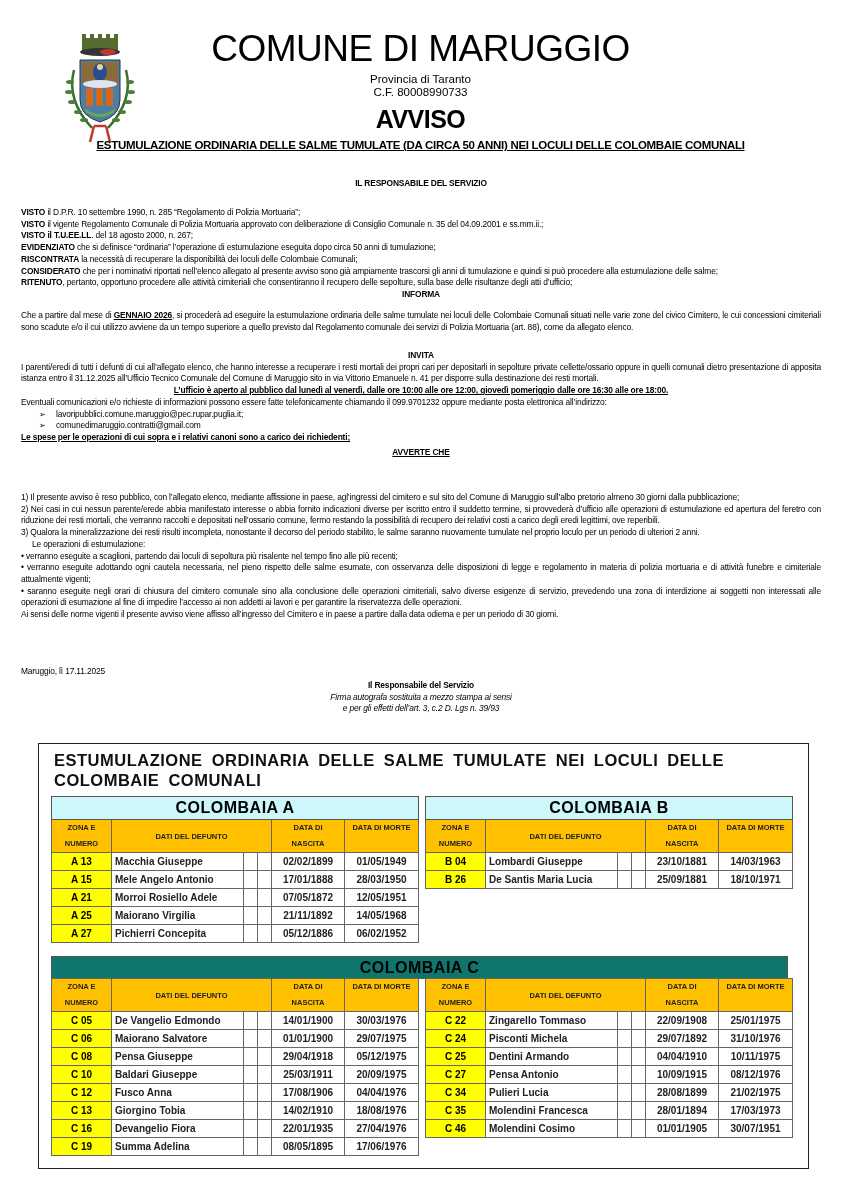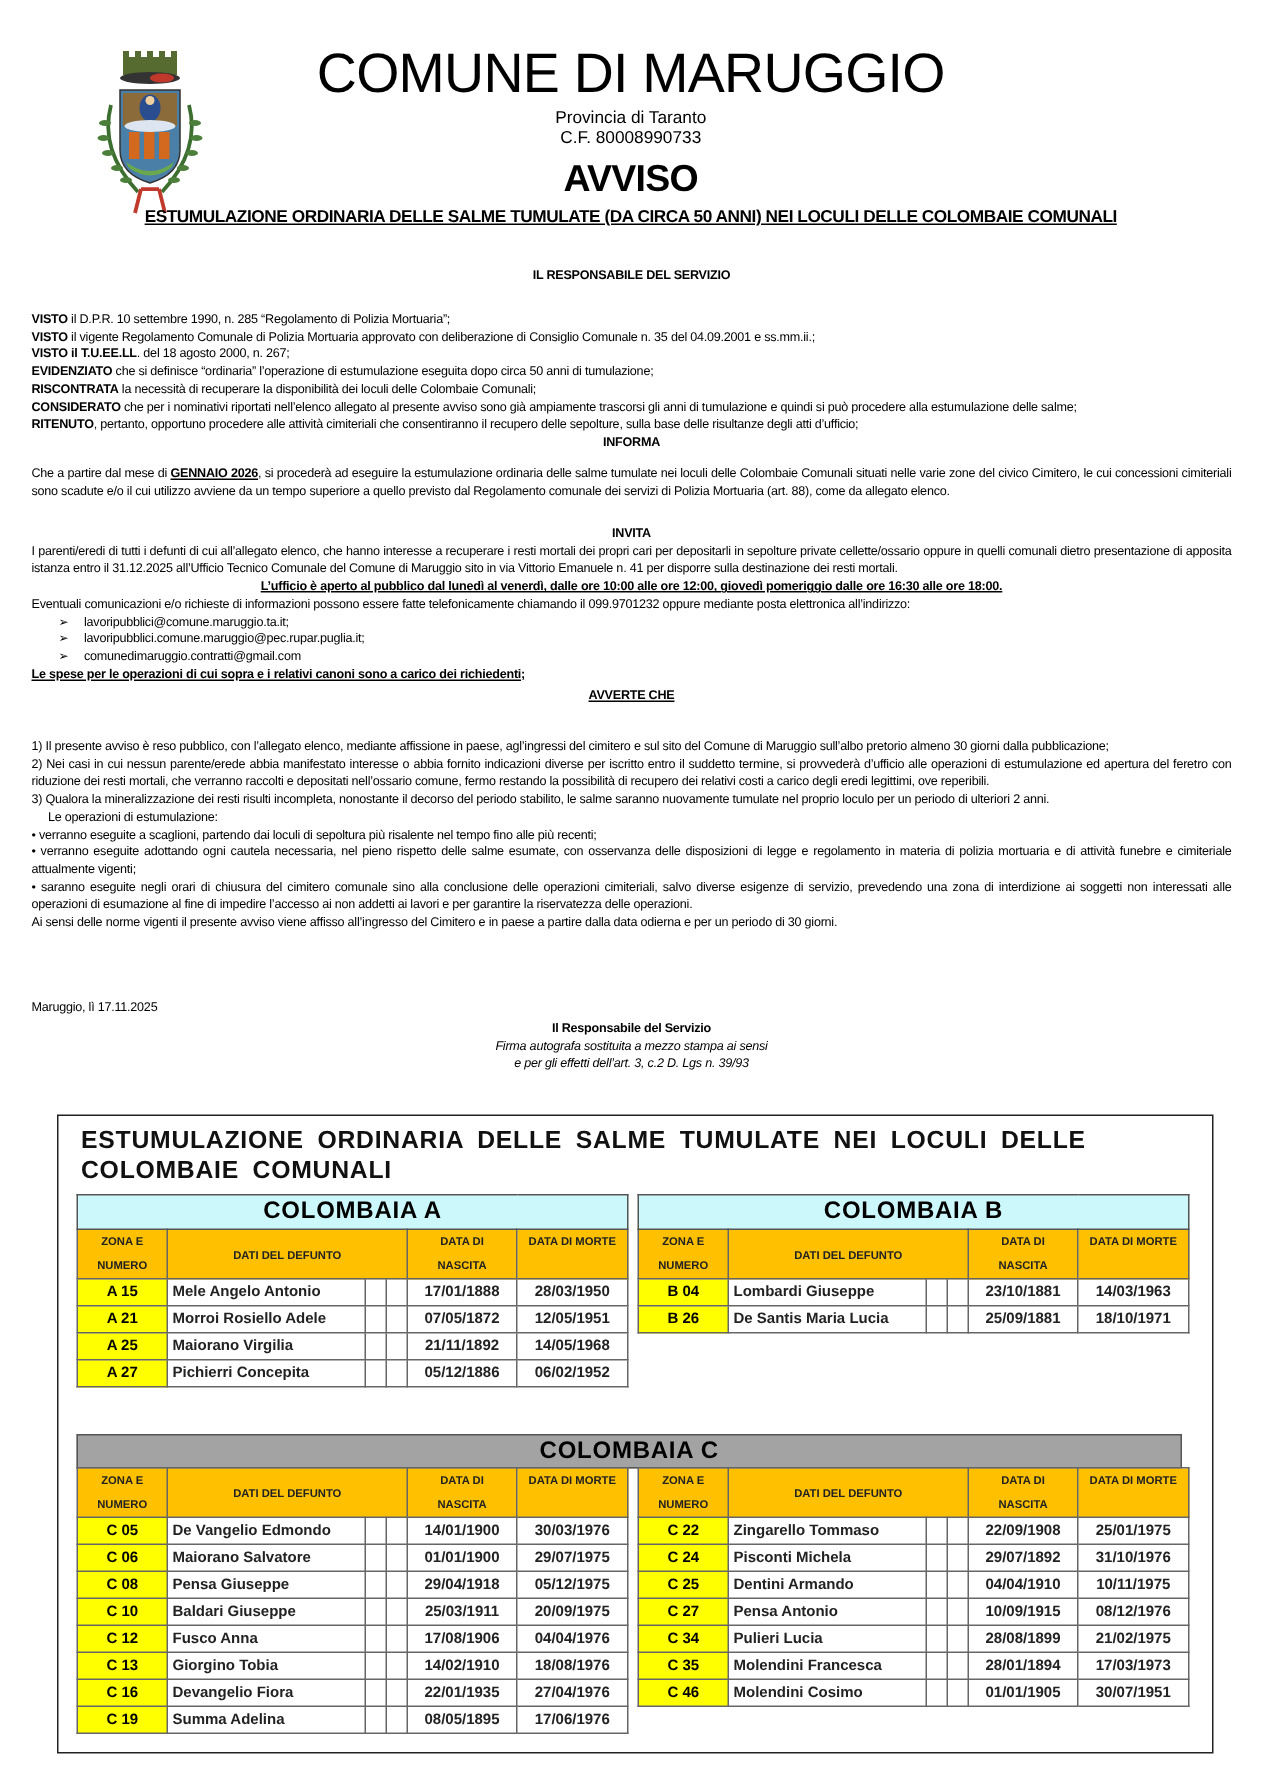--- a/index.html
+++ b/index.html
@@ -106,21 +106,20 @@
 <div class="doc justify" style="top:310px;">
   <span>Che a partire dal mese di </span><span class="b u">GENNAIO 2026</span><span>, si procederà ad eseguire la estumulazione ordinaria delle salme tumulate nei loculi delle Colombaie Comunali  situati nelle varie zone del civico Cimitero, le cui concessioni cimiteriali sono scadute e/o il cui utilizzo avviene da un tempo superiore a quello previsto dal Regolamento comunale dei servizi di Polizia Mortuaria (art. 88), come da allegato elenco.</span>
 </div>
 
 <div class="doc" style="top:350px;">
   <p class="center b">INVITA</p>
   <p class="justify">I parenti/eredi di tutti i defunti di cui all’allegato elenco, che hanno interesse a recuperare i resti mortali dei propri cari per depositarli in sepolture private cellette/ossario oppure in quelli comunali dietro presentazione di apposita istanza entro il 31.12.2025 all’Ufficio Tecnico Comunale del Comune di Maruggio sito in via Vittorio Emanuele n. 41 per disporre sulla destinazione dei resti mortali.</p>
   <p class="center b u">L’ufficio è aperto al pubblico dal lunedì al venerdì, dalle ore 10:00 alle ore 12:00,  giovedì pomeriggio dalle ore 16:30 alle ore 18:00.</p>
   <p>Eventuali comunicazioni e/o richieste di informazioni possono essere fatte telefonicamente chiamando il 099.9701232 oppure mediante posta elettronica all’indirizzo:</p>
   <ul class="bullet-list">
-    <li><span>lavoripubblici@comune.maruggio.ta.it;</span></li>
     <li><span>lavoripubblici.comune.maruggio@pec.rupar.puglia.it;</span></li>
     <li><span>comunedimaruggio.contratti@gmail.com</span></li>
   </ul>
   <p class="b u">Le spese per le operazioni di cui sopra e i relativi canoni sono a carico dei richiedenti;</p>
   <p class="center b u" style="margin-top:3px;">AVVERTE CHE</p>
 </div>
 
 <div class="doc justify" style="top:492px;">
   <p style="padding-left:11px; text-indent:-11px;">1)  Il presente avviso è reso pubblico, con l’allegato elenco, mediante affissione in paese, agl’ingressi del cimitero e sul sito del Comune di Maruggio sull’albo pretorio almeno 30 giorni dalla pubblicazione;</p>
   <p>2) Nei casi in cui nessun parente/erede abbia manifestato interesse o abbia fornito indicazioni diverse per iscritto entro il suddetto termine, si provvederà d’ufficio alle operazioni di estumulazione ed apertura del feretro con riduzione dei resti mortali, che verranno raccolti e depositati nell’ossario comune, fermo restando la possibilità di recupero dei relativi costi a carico degli eredi legittimi, ove reperibili.</p>
@@ -156,20 +155,28 @@
       <td class="hdr" colspan="3">DATI DEL DEFUNTO</td>
       <td class="hdr">
             <span class="l1">DATA DI</span>
             <span class="l2">NASCITA</span>
           </td>
       <td class="hdr" style="vertical-align:top; padding-top:3px;">DATA DI MORTE</td>
     </tr>
     </tbody>
       <tbody>
         <tr class="row">
+          <td class="zone">A 13</td>
+          <td class="name">Macchia Giuseppe</td>
+          <td class="gap"></td>
+          <td class="gap"></td>
+          <td class="date">02/02/1899</td>
+          <td class="date date2">01/05/1949</td>
+        </tr>
+        <tr class="row">
           <td class="zone">A 15</td>
           <td class="name">Mele Angelo Antonio</td>
           <td class="gap"></td>
           <td class="gap"></td>
           <td class="date">17/01/1888</td>
           <td class="date date2">28/03/1950</td>
         </tr>
         <tr class="row">
           <td class="zone">A 21</td>
           <td class="name">Morroi Rosiello Adele</td>
@@ -228,21 +235,21 @@
           <td class="zone">B 26</td>
           <td class="name">De Santis Maria Lucia</td>
           <td class="gap"></td>
           <td class="gap"></td>
           <td class="date">25/09/1881</td>
           <td class="date date2">18/10/1971</td>
         </tr>
       </tbody>
   </table>
 
-  <div style="position:absolute; left:12px; top:212px; width:737px; height:23px; background:#a3a3a3; border:1.5px solid #555; text-align:center; font-weight:bold; font-size:16px; line-height:21px; letter-spacing:0.5px;">COLOMBAIA  C</div>
+  <div style="position:absolute; left:12px; top:212px; width:737px; height:23px; background:#0f766e; border:1.5px solid #555; text-align:center; font-weight:bold; font-size:16px; line-height:21px; letter-spacing:0.5px;">COLOMBAIA  C</div>
 
   <table class="col" style="left:12px; top:234px;">
     <tbody>
         <tr style="height:32px;">
       <td class="hdr">
             <span class="l1">ZONA E</span>
             <span class="l2">NUMERO</span>
           </td>
       <td class="hdr" colspan="3">DATI DEL DEFUNTO</td>
       <td class="hdr">

